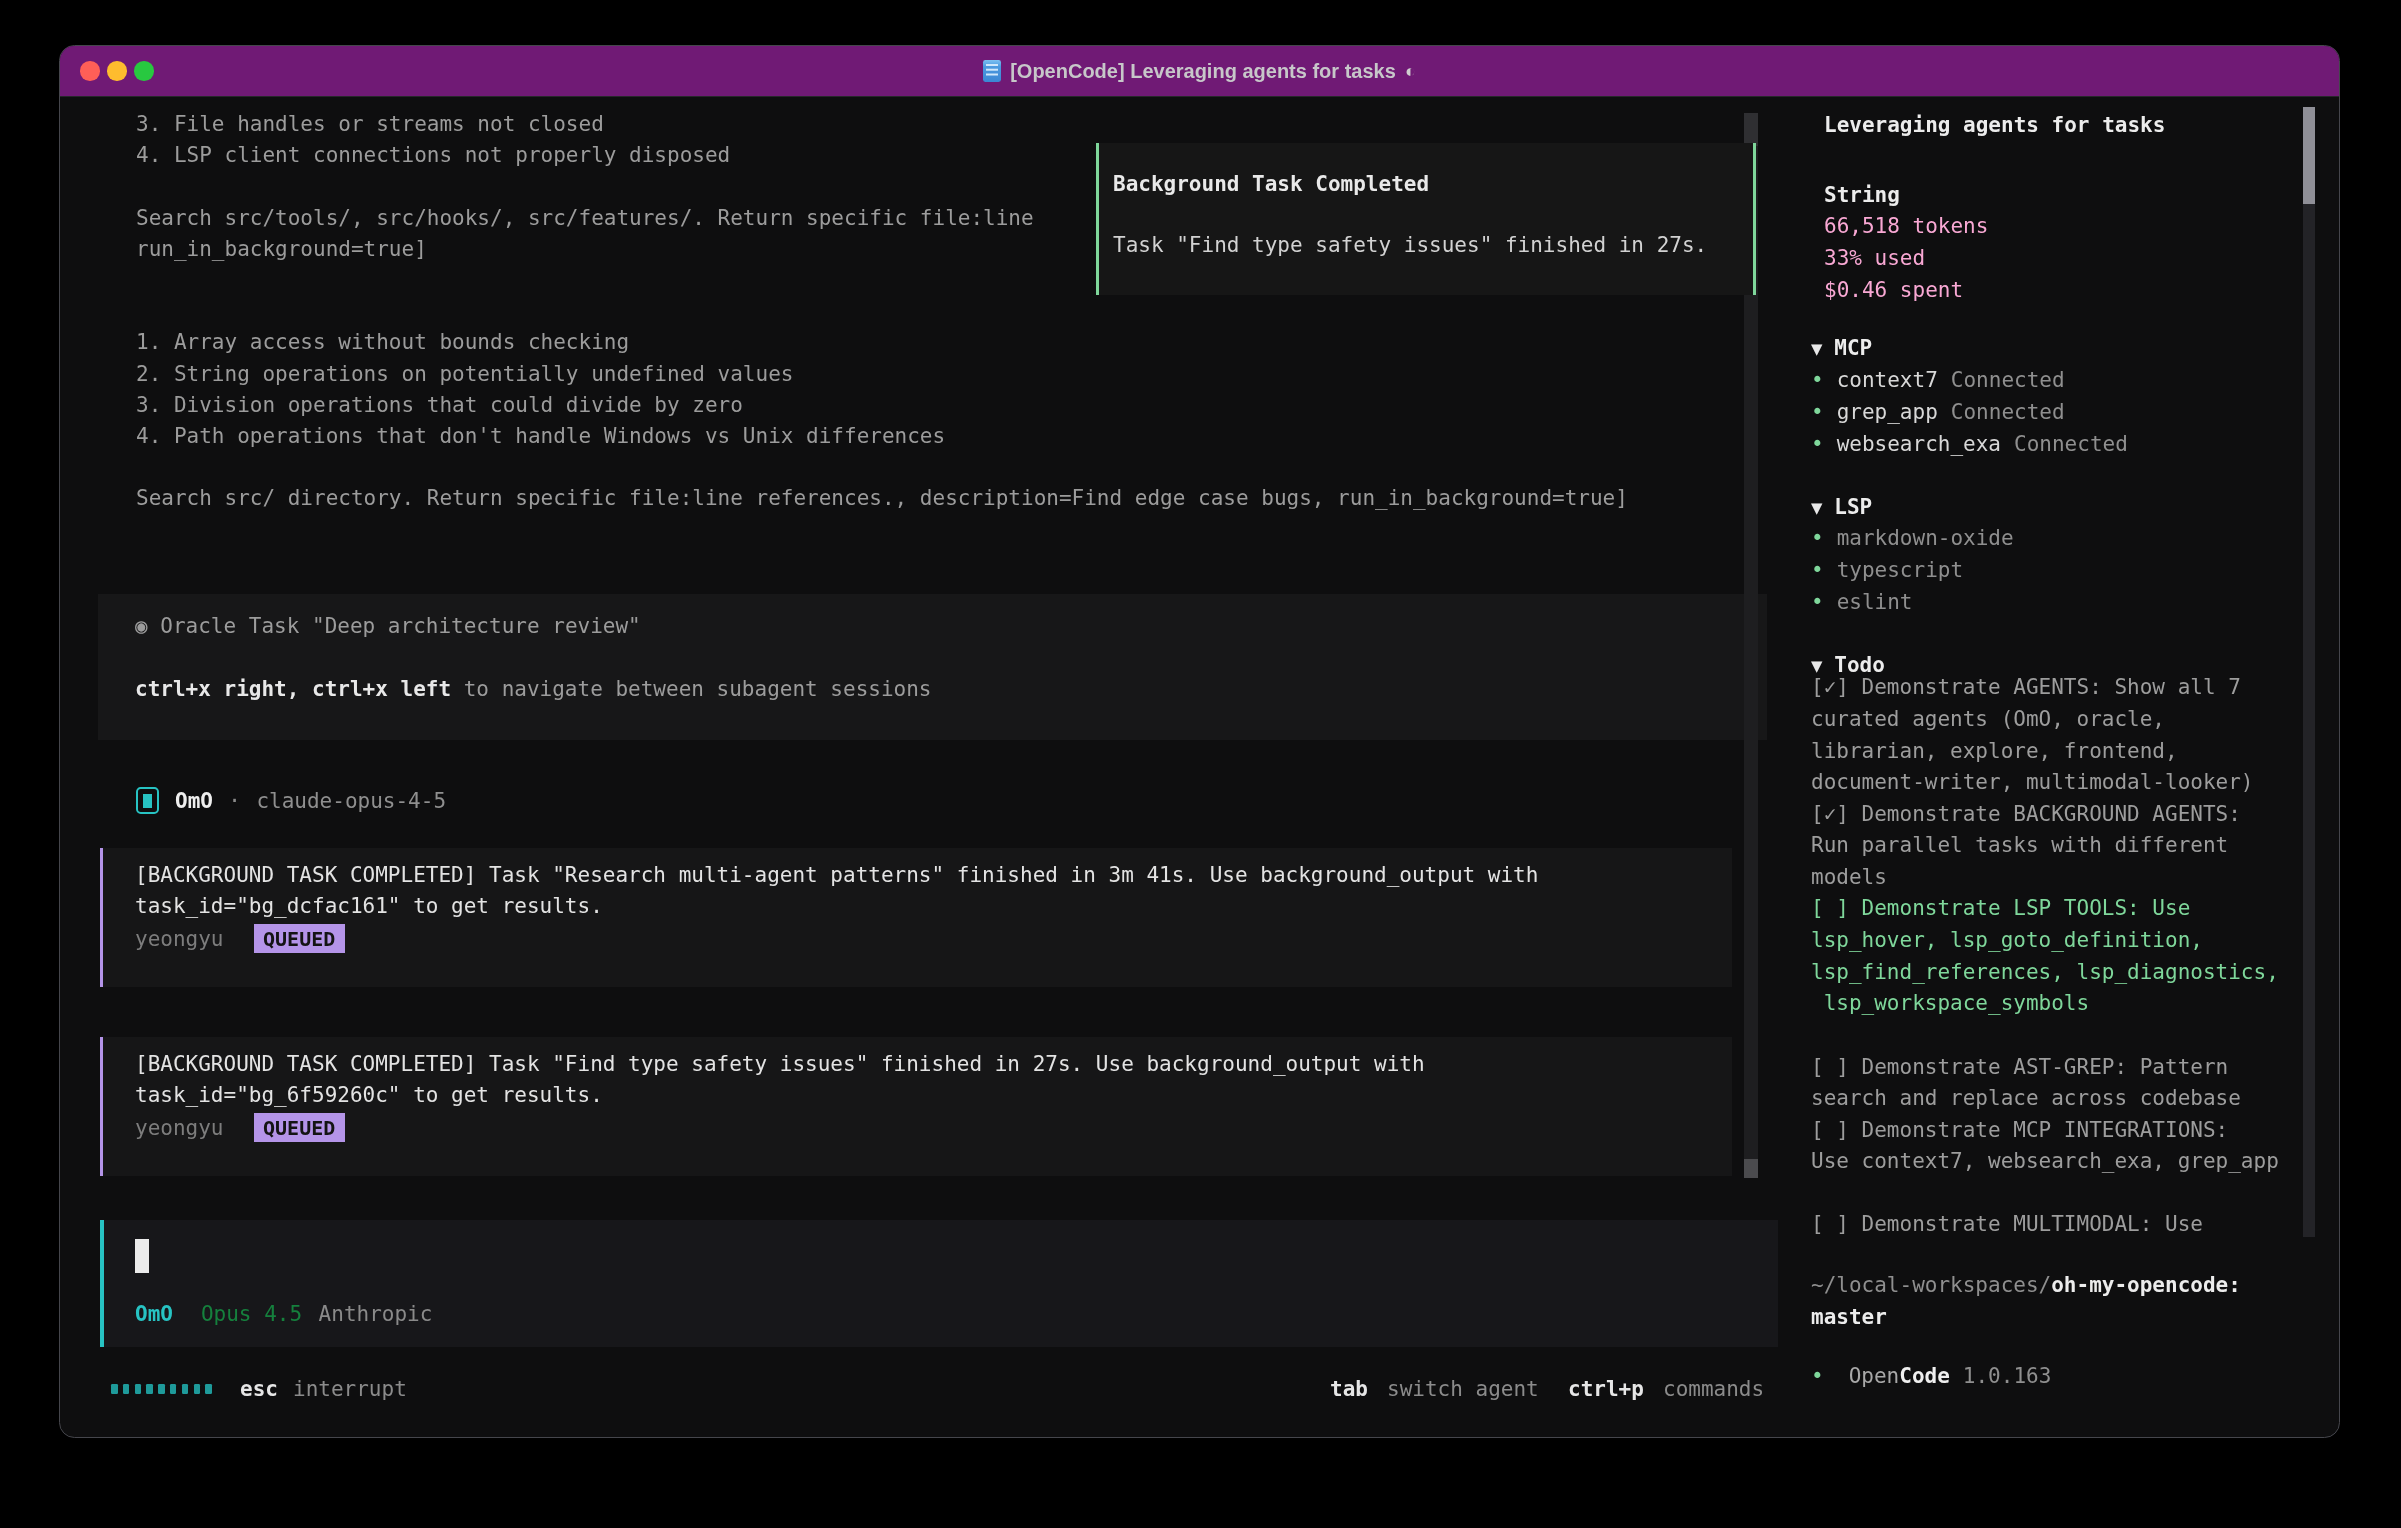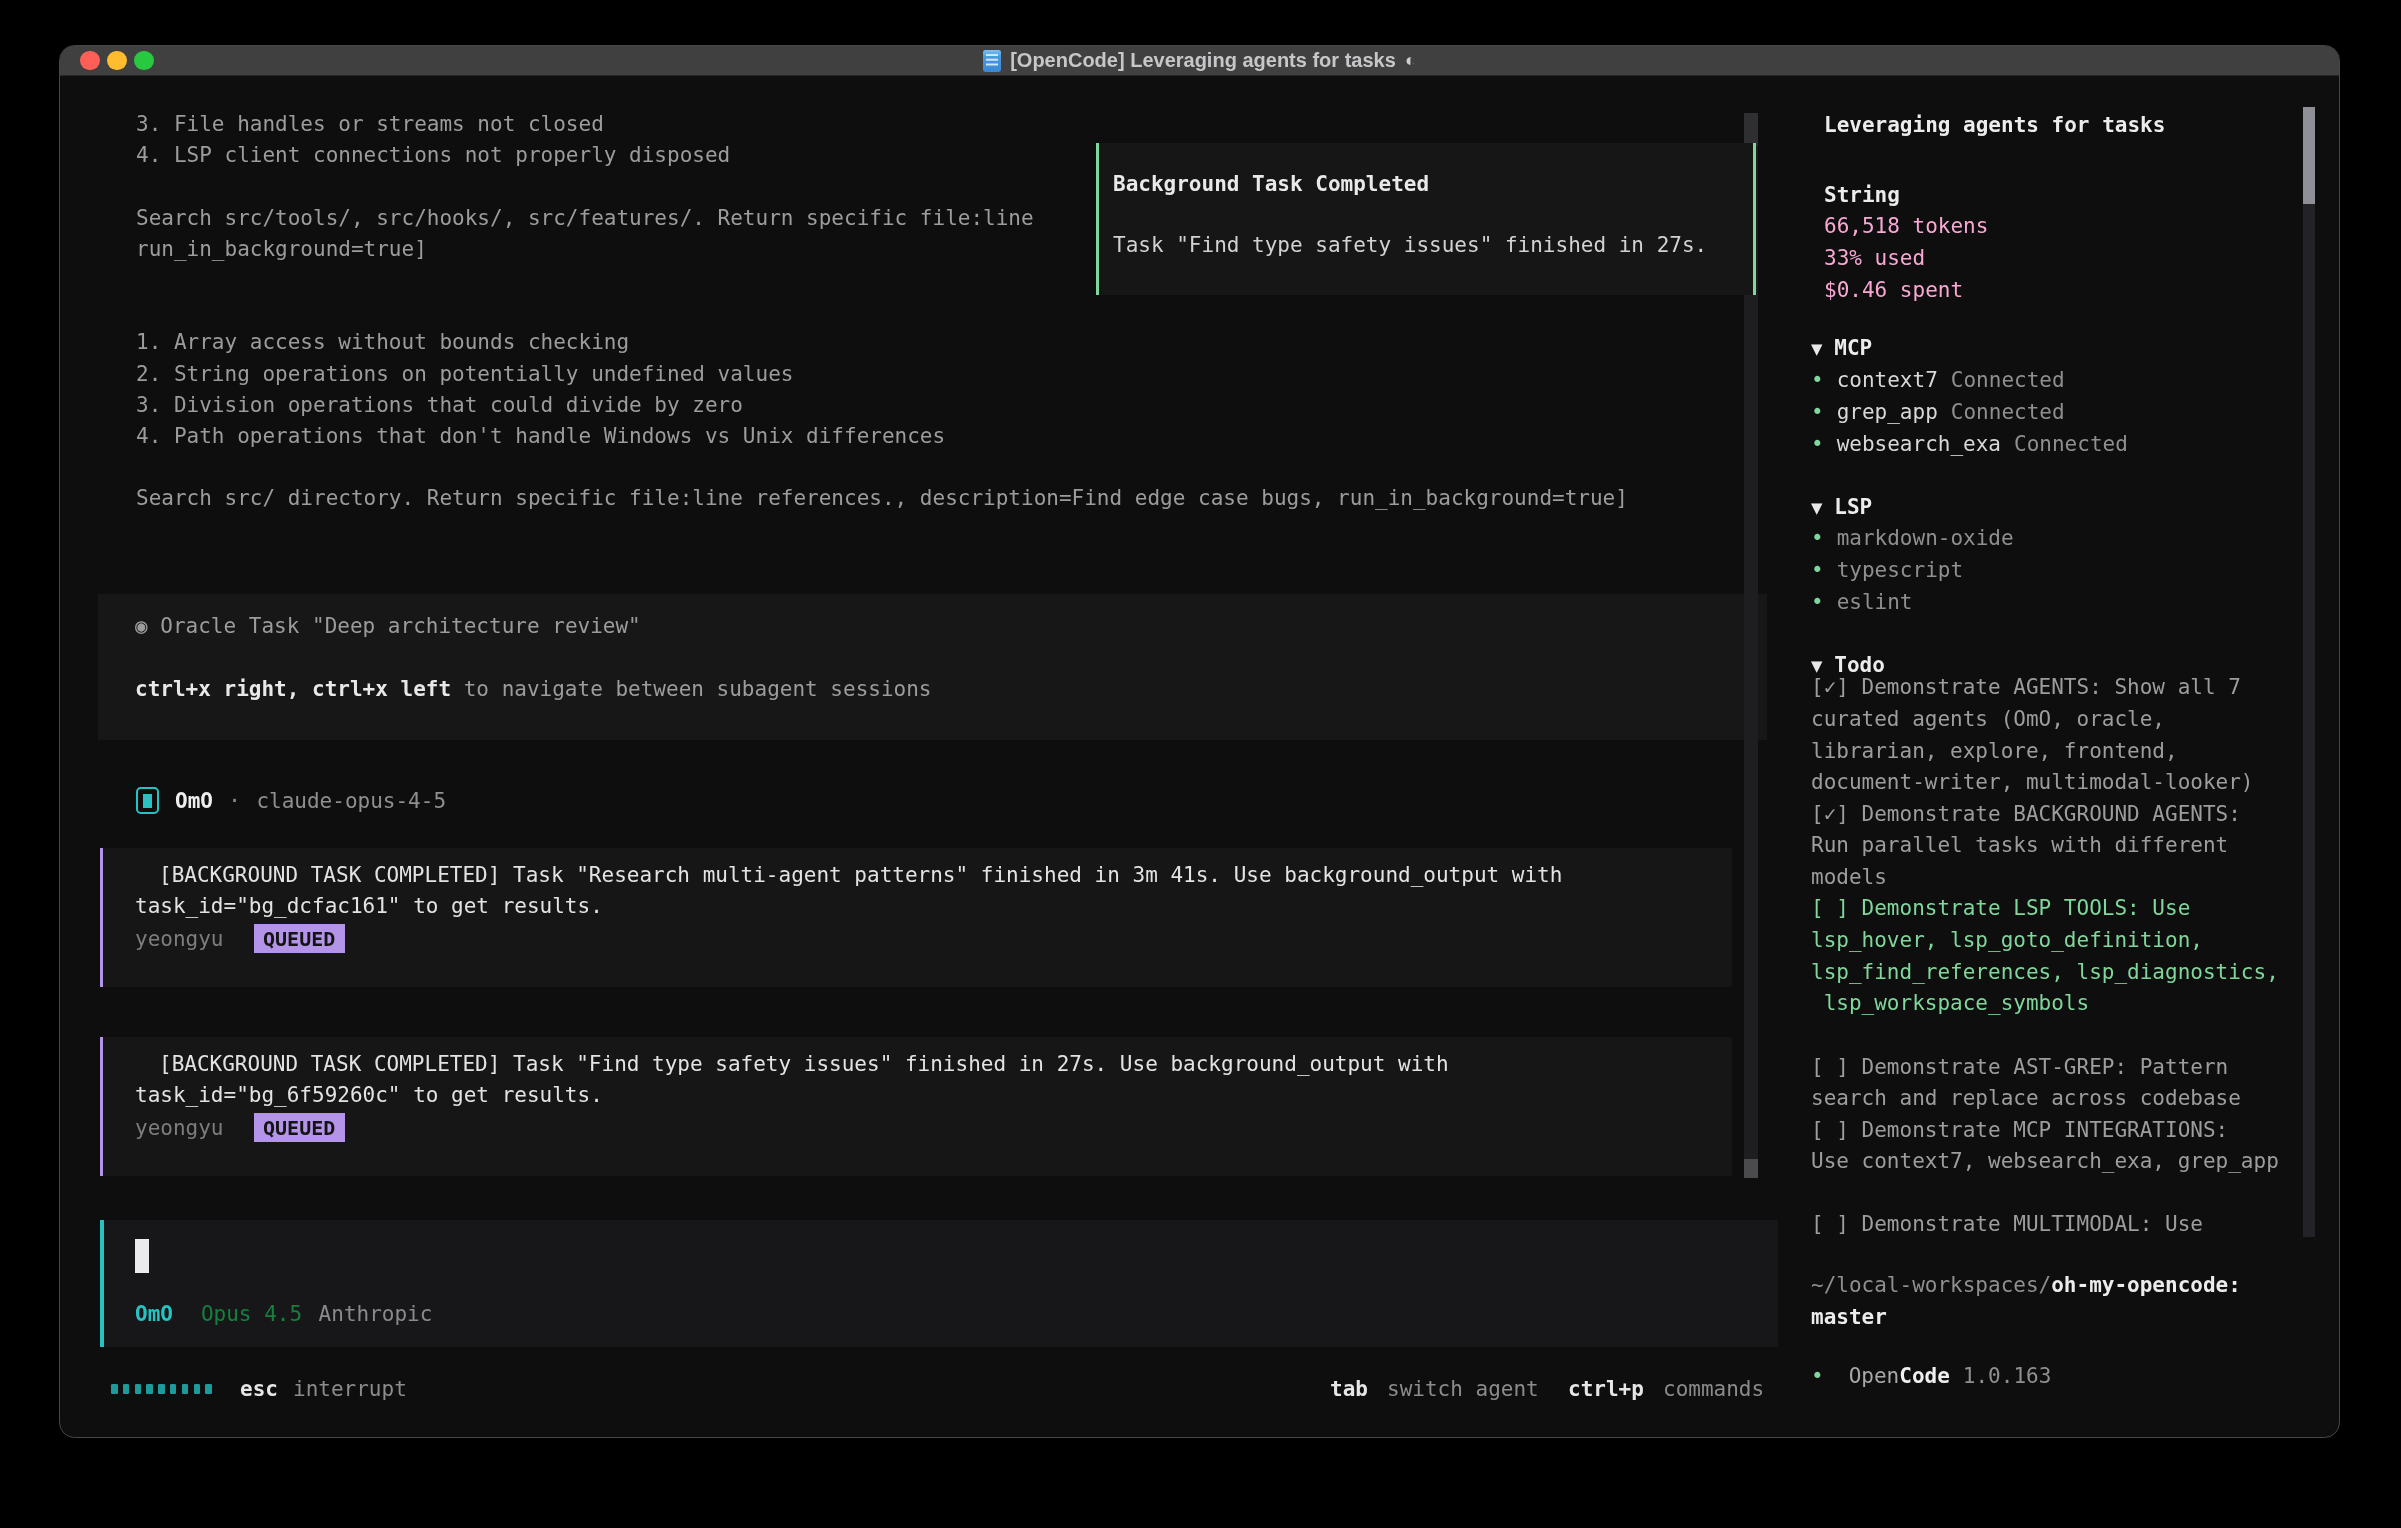--- a/index.html
+++ b/index.html
@@ -3,21 +3,21 @@
 <meta charset="utf-8">
 <style>
   * { margin:0; padding:0; box-sizing:border-box; }
   html,body { width:2401px; height:1528px; background:#000; overflow:hidden; }
   body { position:relative; font-family:"DejaVu Sans Mono", monospace; }
 
   .window { position:absolute; left:59px; top:45px; width:2281px; height:1393px;
             background:#0e0e0f; border:1.2px solid #45464c; border-radius:15.4px; overflow:hidden; }
 
   
-  .titlebar { position:absolute; left:0; top:0; right:0; height:30px; background:#404040;
+  .titlebar { position:absolute; left:0; top:0; right:0; height:51px; background:#701a75;
               border-bottom:1.2px solid #27272a; display:flex; align-items:center; }
   .lights { position:absolute; left:20px; top:0; height:100%; display:flex; align-items:center; gap:7.7px; }
   .light { width:19.5px; height:19.5px; border-radius:50%; }
   .light.red { background:#ff5f57; } .light.yellow { background:#febc2e; } .light.green { background:#28c840; }
   .title-wrap { margin:0 auto; display:flex; align-items:center; gap:9.5px;
                 font-family:"Liberation Sans", sans-serif; font-weight:bold; font-size:20px; color:#c7c7c9; }
   .doc-icon { width:17.7px; height:22px; border-radius:2.4px;
               background:linear-gradient(180deg,#7cc1f2 0%,#4c9ae0 30%,#3b87d4 100%);
               position:relative; }
   .doc-icon::after { content:""; position:absolute; left:3px; right:3px; top:4.1px; height:2.4px;
@@ -45,21 +45,21 @@
   .agent-icon { width:22.5px; height:27px; border:2.4px solid var(--accent-cyan); border-radius:4.7px;
                 display:flex; align-items:center; justify-content:center; margin-right:16.5px; }
   .agent-icon i { display:block; width:9.5px; height:14px; background:var(--accent-cyan); }
   .agent-name { color:#eeeeee; font-weight:bold; margin-right:15.4px; }
   .agent-sep { color:#8a8a8a; margin-right:15.4px; }
   .agent-model { color:#8f8f8f; }
 
   
   .msg { position:absolute; left:40px; width:1632px; height:139px; background:#161617;
          border-left:3.5px solid var(--accent-purple); }
-  .msg .l1 { position:absolute; left:32px; top:11.8px;  font-size:21px; line-height:31px; color:#e3e3e3; white-space:pre;margin-left:24px; }
+  .msg .l1 { position:absolute; left:32px; top:11.8px;  font-size:21px; line-height:31px; color:#e3e3e3; white-space:pre; }
   .msg .l2 { position:absolute; left:32px; top:43px;  font-size:21px; line-height:31px; color:#e3e3e3; white-space:pre; }
   .msg .meta { position:absolute; left:32px; top:74px; height:33px; display:flex; align-items:center; gap:30px; font-size:21px; }
   .msg .author { color:#7d7d7d; }
   .msg .badge { background:var(--accent-purple); color:#141414; font-weight:bold; font-size:20px;
                 padding:2.4px 9.5px; border-radius:0; }
 
   
   .input-box { position:absolute; left:40px; top:1174px; width:1678px; height:127px; background:#17171a;
                border-left:4.7px solid var(--accent-cyan); }
   .cursor { position:absolute; left:31px; top:19px; width:13.6px; height:34px; background:#ebebeb; }

